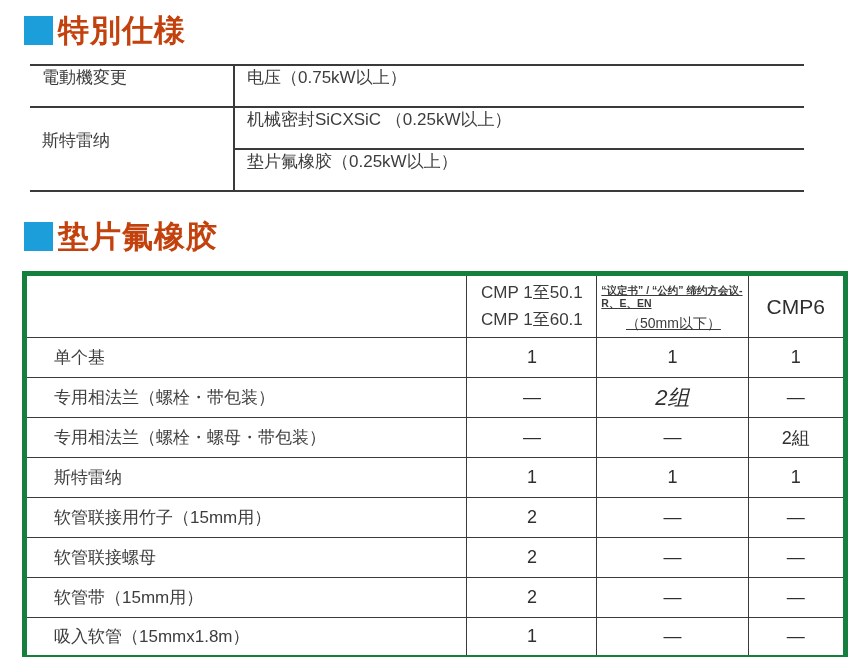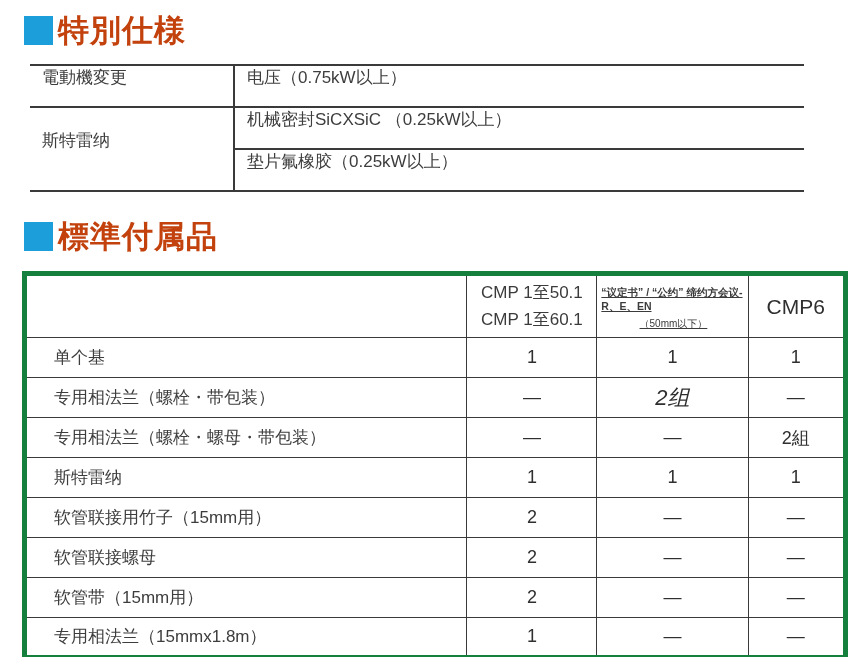--- a/index.html
+++ b/index.html
@@ -69,21 +69,21 @@
     font-weight: normal;
   }
   table.acc .w1 { width: 436px; }
   table.acc .w2 { width: 128px; }
   table.acc .w3 { width: 149px; }
   table.acc .w4 { width: 96px; }
   table.acc thead th { height: 64px; }
   .hdr-model { text-align: center; font-size: 17px; color: #3b3b3b; line-height: 1.55; }
   .hdr-mid   { font-size: 10.5px; color: #3b3b3b; padding: 3px 2px 0 4px; line-height: 1.3; text-decoration: underline; }
   .hdr-mid .l1, .hdr-mid .l2 { text-align: left; font-weight: bold; }
-  .hdr-mid .l3 { text-align: center; font-size: 10px; margin-top: 3px; font-weight: normal; }
+  .hdr-mid .l3 { text-align: center; font-size: 14px; margin-top: 3px; font-weight: normal; }
   .hdr-cmp6  { text-align: center; font-size: 21px; color: #2f2f2f; }
   table.acc tbody td { height: 40px; }
   td.lbl {
     font-size: 17px;
     color: #3d3d3d;
     padding-left: 27px;
     text-align: left;
   }
   td.qty {
     text-align: center;
@@ -113,21 +113,21 @@
       <td>机械密封SiCXSiC （0.25kW以上）</td>
     </tr>
     <tr>
       <td>垫片氟橡胶（0.25kW以上）</td>
     </tr>
   </tbody>
     </table>
 
   <div class="section-title" style="margin-top: 24px;">
     <span class="bullet"></span>
-    <span class="txt">標準付属品</span>
+    <span class="txt">垫片氟橡胶</span>
   </div>
 
   <table class="acc">
     <thead>
       <tr>
         <th class="w1"></th>
         <th class="w2 hdr-model">
           <div>CMP 1至50.1</div>
           <div>CMP 1至60.1</div>
         </th>
@@ -176,21 +176,21 @@
         <td class="qty">—</td>
         <td class="qty">—</td>
       </tr>
       <tr>
         <td class="lbl">软管带（15mm用）</td>
         <td class="qty">2</td>
         <td class="qty">—</td>
         <td class="qty">—</td>
       </tr>
       <tr>
-        <td class="lbl">专用相法兰（15mmx1.8m）</td>
+        <td class="lbl">吸入软管（15mmx1.8m）</td>
         <td class="qty">1</td>
         <td class="qty">—</td>
         <td class="qty">—</td>
       </tr>
     </tbody>
   </table>
 
 </div>
 
 </body></html>

